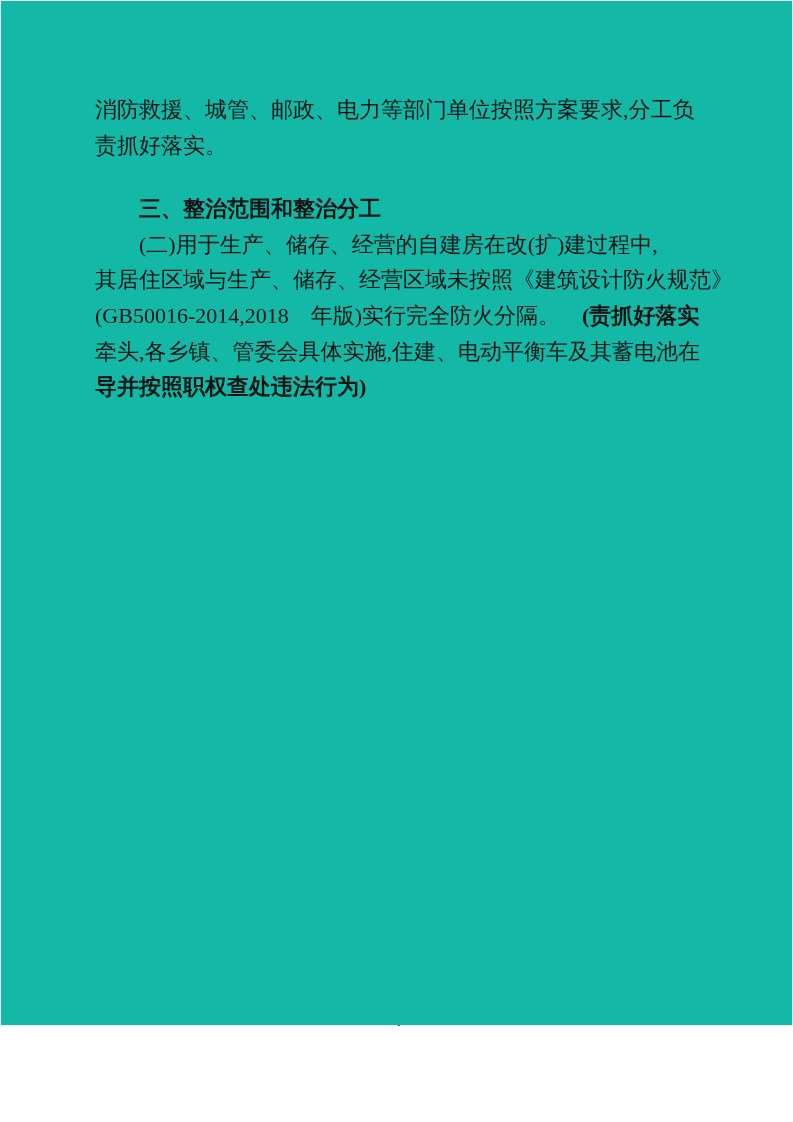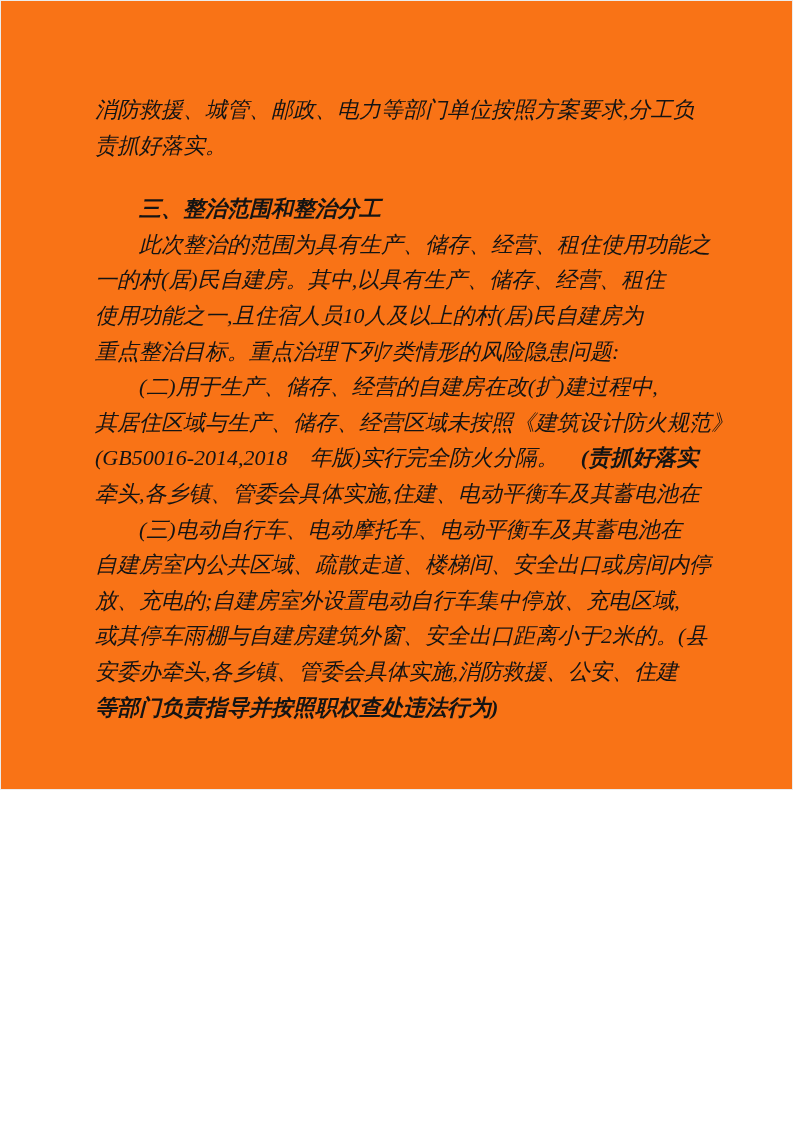--- a/index.html
+++ b/index.html
@@ -3,26 +3,25 @@
 <meta charset="utf-8">
 <style>
   html, body {
     margin: 0;
     padding: 0;
     background: #ffffff;
   }
   .page {
     position: relative;
     width: 793px;
-    height: 790px;
-    background: #f97316;
+    height: 1026px;
+    background: #14b8a6;
     overflow: hidden;
     box-shadow: inset 0 0 0 1px #ececec;
     font-family: "Liberation Serif", "DejaVu Serif", serif;
-    font-style: italic;
   }
   .content {
     position: absolute;
     left: 95px;
     top: 92px;
     width: 660px;
     color: #141414;
     font-size: 22px;
     line-height: 35.6px;
     text-align: left;
@@ -58,30 +57,20 @@
   }
 </style>
 </head>
 <body>
 
 <div class="page">
   <div class="content">
     <p class="par no-indent"><span>消防救援、城管、邮政、电力等部门单位按照方案要求,分工负
 责抓好落实。</span></p>
     <p class="par heading"><span>三、整治范围和整治分工</span></p>
-    <p class="par"><span>此次整治的范围为具有生产、储存、经营、租住使用功能之
-一的村(居)民自建房。其中,以具有生产、储存、经营、租住
-使用功能之一,且住宿人员10人及以上的村(居)民自建房为
-重点整治目标。重点治理下列7类情形的风险隐患问题:</span></p>
     <p class="par"><span>(二)用于生产、储存、经营的自建房在改(扩)建过程中,
 其居住区域与生产、储存、经营区域未按照《建筑设计防火规范》
 (GB50016-2014,2018　年版)实行完全防火分隔。　</span><span class="b">(责抓好落实
 </span><span>牵头,各乡镇、管委会具体实施,住建、电动平衡车及其蓄电池在
-</span></p>
-    <p class="par"><span>(三)电动自行车、电动摩托车、电动平衡车及其蓄电池在
-自建房室内公共区域、疏散走道、楼梯间、安全出口或房间内停
-放、充电的;自建房室外设置电动自行车集中停放、充电区域,
-或其停车雨棚与自建房建筑外窗、安全出口距离小于2米的。(县
-安委办牵头,各乡镇、管委会具体实施,消防救援、公安、住建
-</span><span class="b">等部门负责指导并按照职权查处违法行为)</span></p>
+</span><span class="b">导并按照职权查处违法行为)</span></p>
   </div>
   <div class="page-number">4</div>
 </div>
 
 </body></html>

